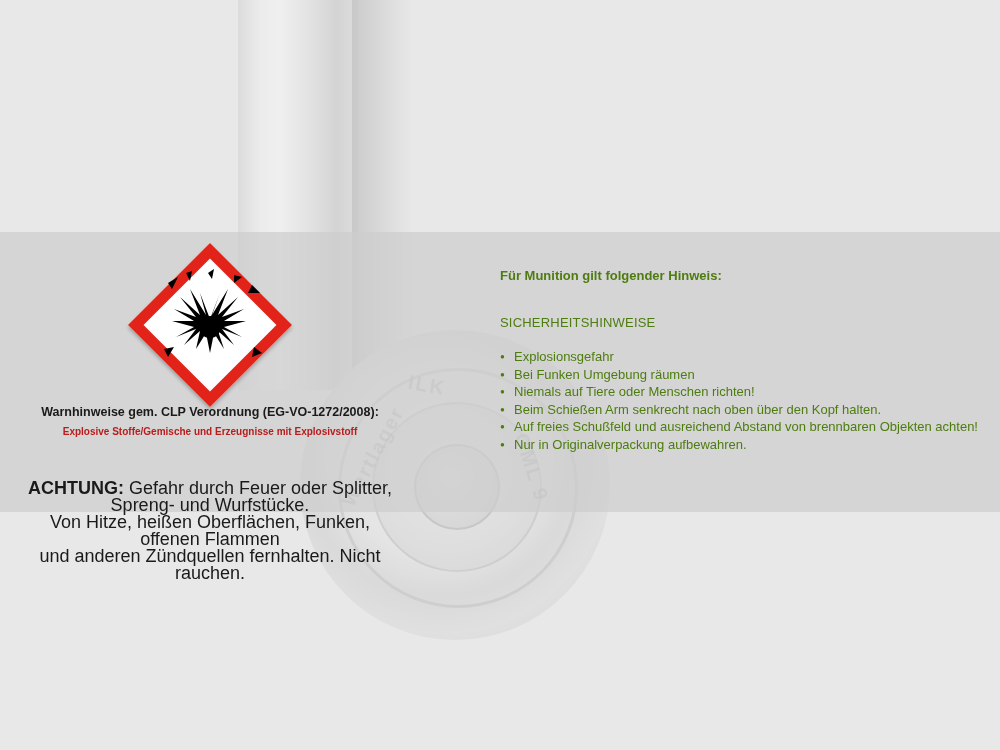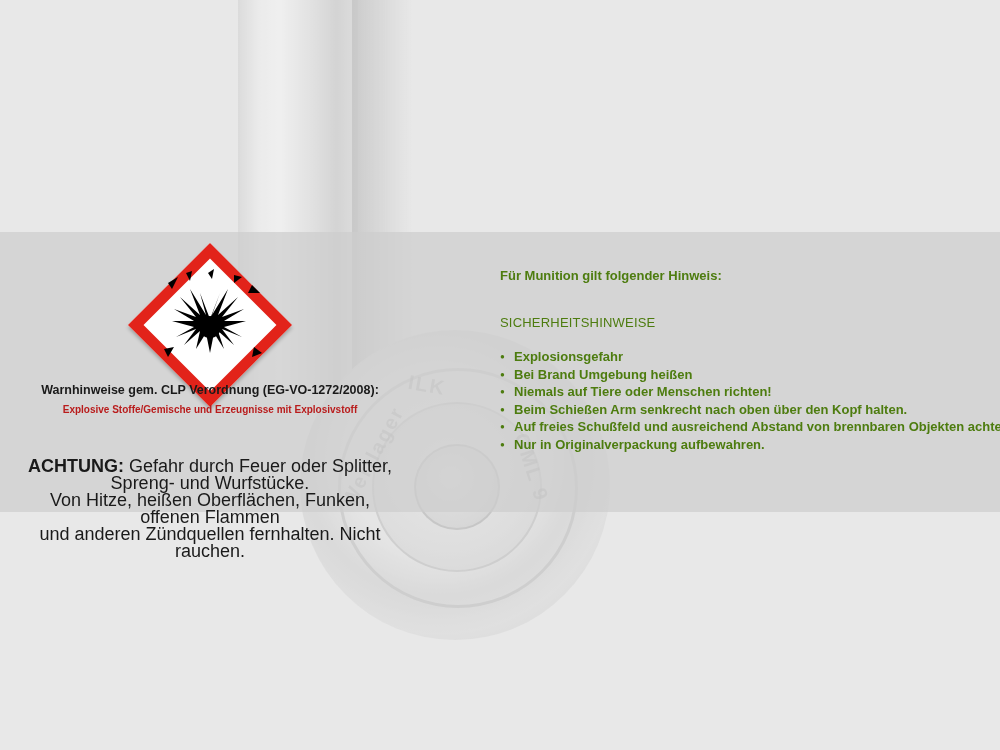--- a/index.html
+++ b/index.html
@@ -153,21 +153,21 @@
     left: 0;
     top: 0;
     width: 152px;
     height: 152px;
   }
 
   
   .warn-block {
     position: absolute;
     left: 20px;
-    top: 382px;
+    top: 404px;
     width: 380px;
     text-align: center;
     color: #1a1a1a;
     font-size: 12.5px;
     line-height: 17px;
   }
   .warn-title {
     font-weight: bold;
     font-size: 12.5px;
     margin-bottom: 2px;
@@ -210,21 +210,20 @@
     list-style: none;
     margin: 0;
     padding: 0;
   }
   .bullet-list li {
     position: relative;
     padding-left: 14px;
     font-size: 13px;
     line-height: 17.5px;
     white-space: nowrap;
-    font-weight: bold;
   }
   .bullet-list li::before {
     content: "\25CF";
     position: absolute;
     left: 0;
     top: 0;
     font-size: 8px;
     line-height: 17.5px;
   }
 </style>
@@ -275,21 +274,21 @@
       <span>Von Hitze, heißen Oberflächen, Funken, offenen Flammen</span><br>
       <span>und anderen Zündquellen fernhalten. Nicht rauchen.</span>
     </div>
   </div>
 
   <div class="info-col">
     <p class="info-heading">Für Munition gilt folgender Hinweis:</p>
     <p class="info-subheading">SICHERHEITSHINWEISE</p>
     <ul class="bullet-list">
       <li>Explosionsgefahr</li>
-      <li>Bei Brand Umgebung heißen</li>
+      <li>Bei Funken Umgebung räumen</li>
       <li>Niemals auf Tiere oder Menschen richten!</li>
       <li>Beim Schießen Arm senkrecht nach oben über den Kopf halten.</li>
       <li>Auf freies Schußfeld und ausreichend Abstand von brennbaren Objekten achten!</li>
       <li>Nur in Originalverpackung aufbewahren.</li>
     </ul>
   </div>
 
 </div>
 
 </body></html>

